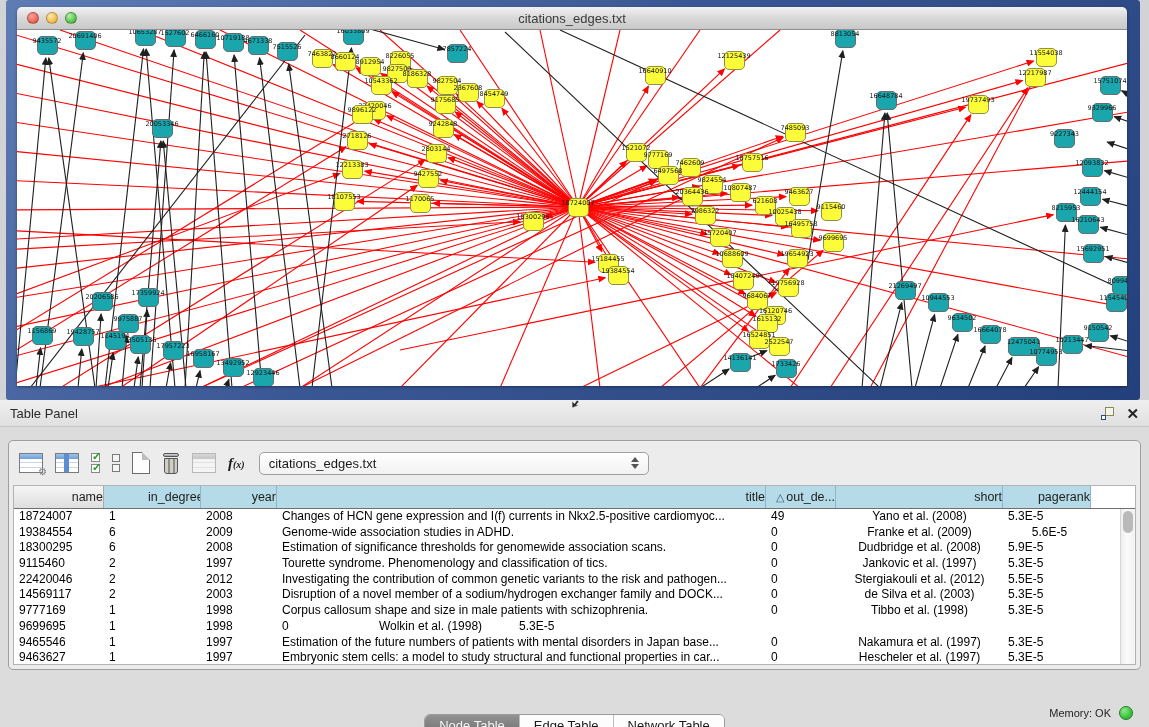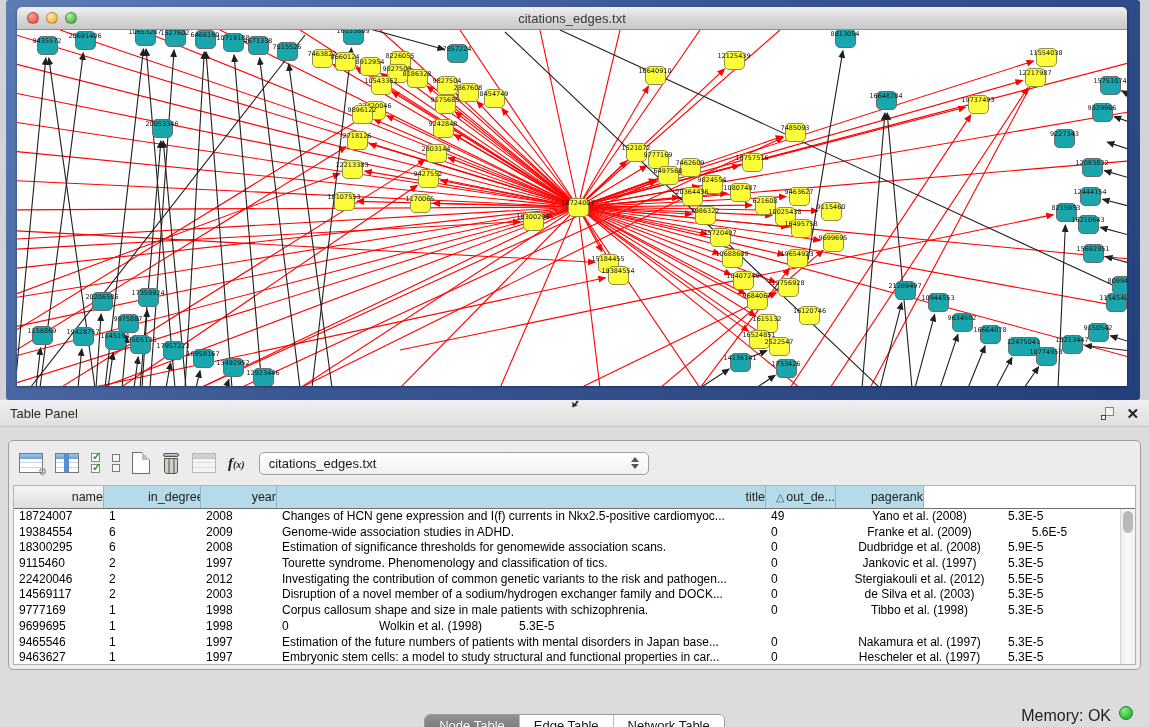--- a/index.html
+++ b/index.html
@@ -90,21 +90,21 @@
   .vthumb { position:absolute; left:2px; top:2px; width:10px; height:22px; background:#b9b9b9; border-radius:6px; }
 
   .tabs-row { position:absolute; left:0; right:0; top:273px; display:flex; justify-content:center; }
   .seg-control { display:inline-flex; height:22px; border:1px solid #9a9a9a; border-radius:6px; overflow:hidden;
      background:#fdfdfd; box-shadow:0 1px 1px rgba(255,255,255,.7); }
   .seg { padding:0 14px; font-size:13px; line-height:21px; color:#1a1a1a; background:#fdfdfd; border-left:1px solid #bdbdbd; }
   .seg:first-child { border-left:none; }
   .seg.selected { background:linear-gradient(#929292,#6f6f6f); color:#f5f5f5; }
 
   .statusbar { position:absolute; left:0; right:0; bottom:0; height:27px; }
-  .mem { position:absolute; right:38px; top:7px; font-size:16px; color:#1f1f1f; }
+  .mem { position:absolute; right:38px; top:7px; font-size:11px; color:#1f1f1f; }
   .mem-dot { position:absolute; right:16px; top:6px; width:14px; height:14px; border-radius:50%;
      border:1px solid #1e7c24; background:radial-gradient(circle at 35% 30%,#8ce98c,#3cc33c 60%,#27992c); }
 </style>
 </head>
 <body>
 
 <div class="net-frame">
   <div class="mac-window">
     <div class="titlebar">
       <div class="lights">
@@ -556,21 +556,21 @@
         </div>
         <div class="gnode y" style="left: 715.5px; top: 240.5px;">
           <span class="lbl">18407249</span>
         </div>
         <div class="gnode y" style="left: 760.5px; top: 247.5px;">
           <span class="lbl">19756928</span>
         </div>
         <div class="gnode y" style="left: 729.5px; top: 260.5px;">
           <span class="lbl">9684067</span>
         </div>
-        <div class="gnode y" style="left: 782px; top: 275.5px;">
+        <div class="gnode y" style="left: 748px; top: 275.5px;">
           <span class="lbl">16120746</span>
         </div>
         <div class="gnode y" style="left: 739.5px; top: 283.5px;">
           <span class="lbl">1615132</span>
         </div>
         <div class="gnode y" style="left: 731.5px; top: 299.5px;">
           <span class="lbl">16524851</span>
         </div>
         <div class="gnode y" style="left: 751.5px; top: 306.5px;">
           <span class="lbl">2522547</span>
@@ -654,20 +654,21 @@
       </span>
     </div>
 
     <div class="tbl-wrap">
       <div class="tbl-head" id="tbl-head">
           <div class="th gray" style="width: 90px;"><span>name</span></div>
           <div class="th" style="width: 97px; padding-left: 44px;"><span>in_degree</span></div>
           <div class="th" style="width: 76px;"><span>year</span></div>
           <div class="th" style="width: 489px;"><span>title</span></div>
           <div class="th" style="width: 70px;"><span class="sort">△</span><span>out_de...</span></div>
+          <div class="th" style="width: 167px;"><span>short</span></div>
           <div class="th" style="width: 88px;"><span>pagerank</span></div>
         </div>
       <div class="tbl-body" id="tbl-body">
           <div class="tr">
             <div class="td" style="width: 90px;">18724007</div>
             <div class="td" style="width: 97px;">1</div>
             <div class="td" style="width: 76px;">2008</div>
             <div class="td" style="width: 489px;">Changes of HCN gene expression and I(f) currents in Nkx2.5-positive cardiomyoc...</div>
             <div class="td" style="width: 70px;">49</div>
             <div class="td center" style="width: 167px;">Yano et al. (2008)</div>

